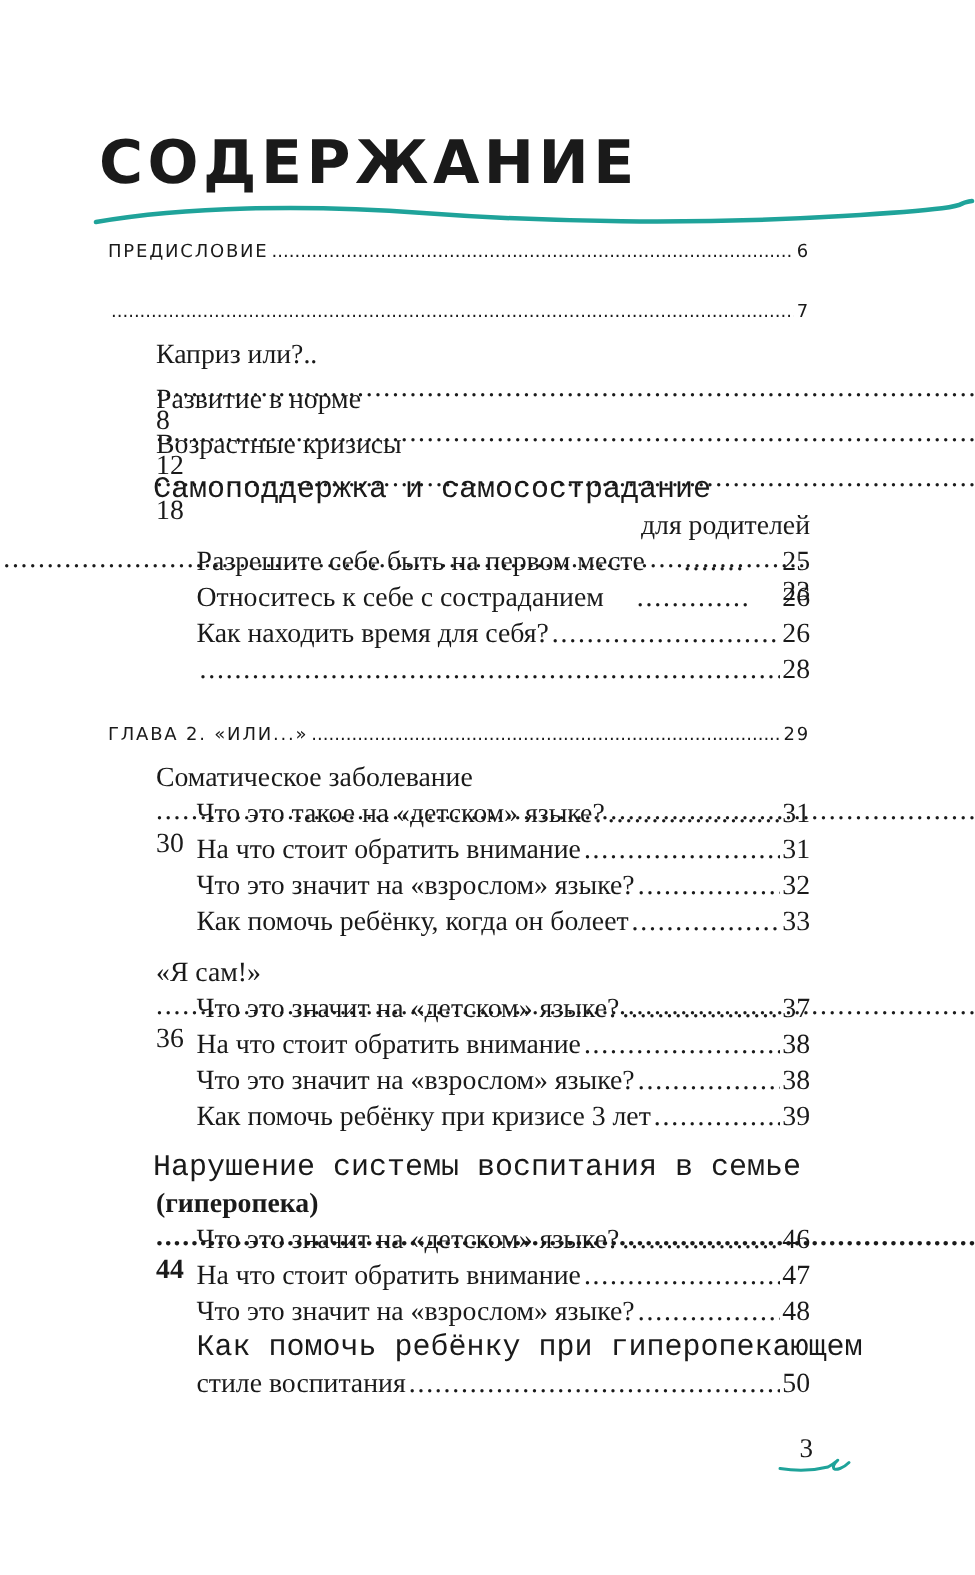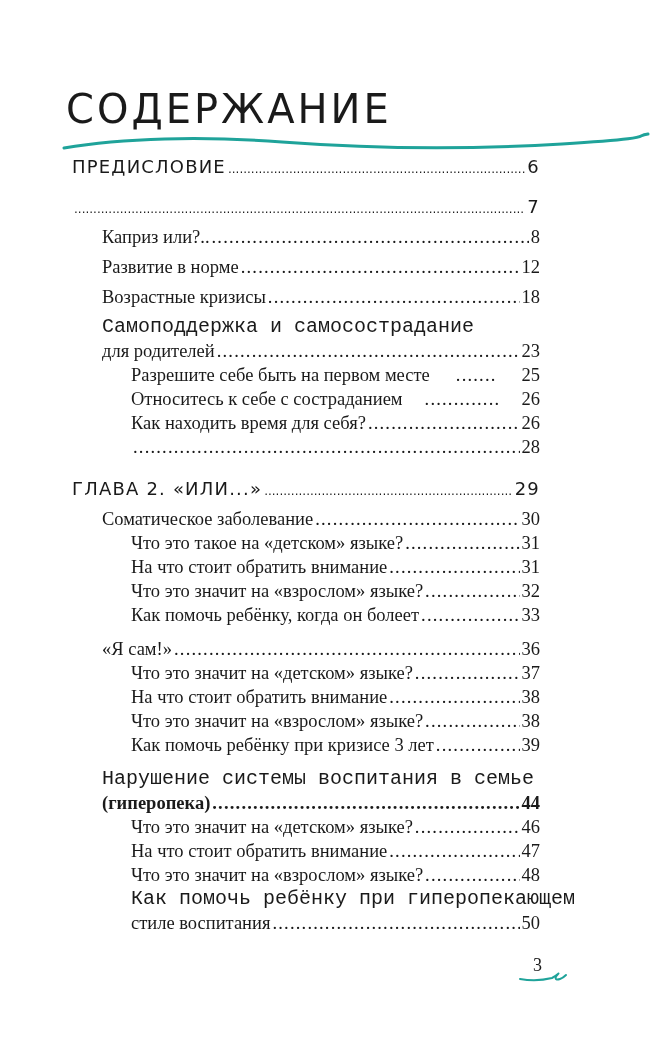--- a/index.html
+++ b/index.html
@@ -1,40 +1,40 @@
 <!DOCTYPE html>
 <html><head>
 <meta charset="utf-8">
 <style>
   html, body { margin: 0; padding: 0; background: #ffffff; }
   body { width: 650px; height: 1050px; position: relative; overflow: hidden; color: #1a1a1a; }
   .page { position: absolute; left: 0; top: 0; width: 650px; height: 1050px; }
   .title {
     position: absolute; left: 66px; top: 86px;
     font-family: "DejaVu Sans", sans-serif; font-size: 40px; letter-spacing: 3px;
-    font-weight: normal; color: #1a1a1a; transform: scaleX(1.0);
+    font-weight: bold; color: #1a1a1a; transform: scaleX(1.0);
   }
   .underline { position: absolute; left: 62px; top: 128px; width: 588px; height: 30px; }
   .toc { position: absolute; left: 0; top: 0; width: 650px; }
   .row {
     position: absolute; display: flex; align-items: baseline; right: 110px;
     font-family: "Liberation Serif", serif; font-size: 18.5px; line-height: 22px;
   }
   .row .label { white-space: nowrap; }
   .row .dots {
     flex: 1; overflow: hidden; white-space: nowrap; margin: 0 2px;
     letter-spacing: 1.2px;
   }
   .row .dots::before {
     content: "..................................................................................................................................................................................................................";
   }
   .row .page-num { white-space: nowrap; }
-  .row.chapter { font-family: "DejaVu Sans", sans-serif; font-size: 18px; letter-spacing: 1.2px; }
+  .row.chapter { font-family: "DejaVu Sans", sans-serif; font-size: 12px; letter-spacing: 1.2px; }
   .row.chapter .dots { letter-spacing: 0px; font-size: 12px; }
-  .row.l1 { left: 102px; }
+  .row.l1 { left: 102px; flex-direction: column; }
   .row.l2 { left: 131px; }
   .row.l0 { left: 72px; }
   .wrap-line {
     position: absolute; font-family: Liberation Mono, monospace; font-size: 20px; line-height: 22px; white-space: nowrap;
   }
   .pgnum {
     position: absolute; left: 533px; top: 955px; font-family: "Liberation Serif", serif; font-size: 18px;
   }
   .pgswirl { position: absolute; left: 518px; top: 968px; width: 50px; height: 16px; }
 </style>

